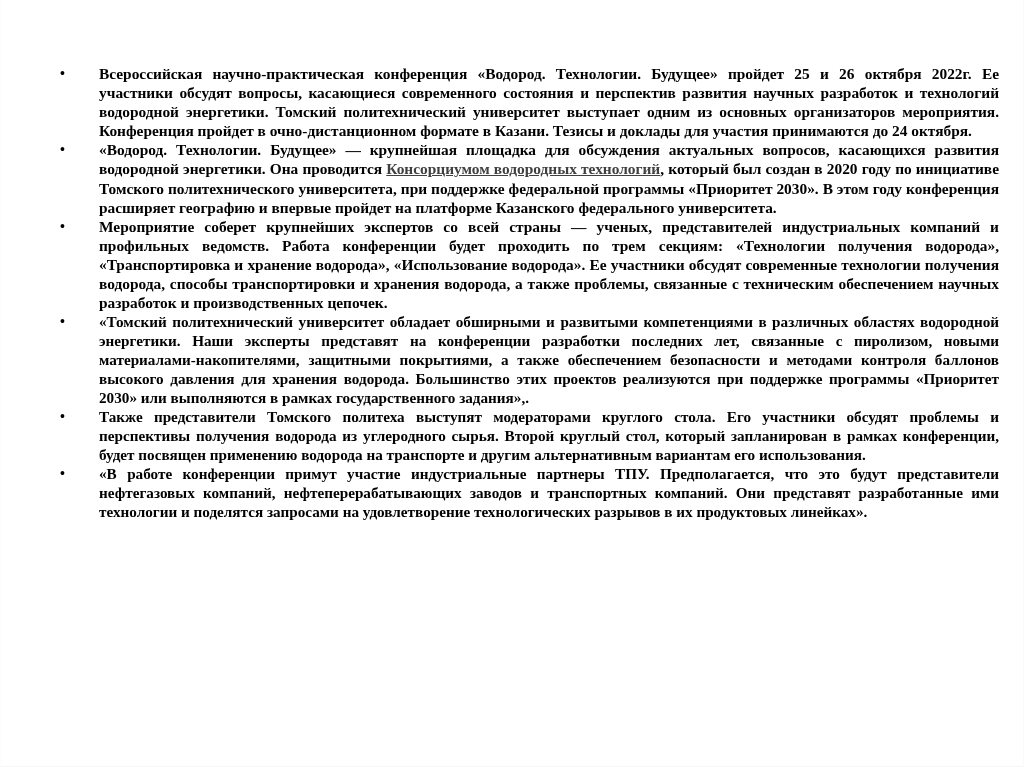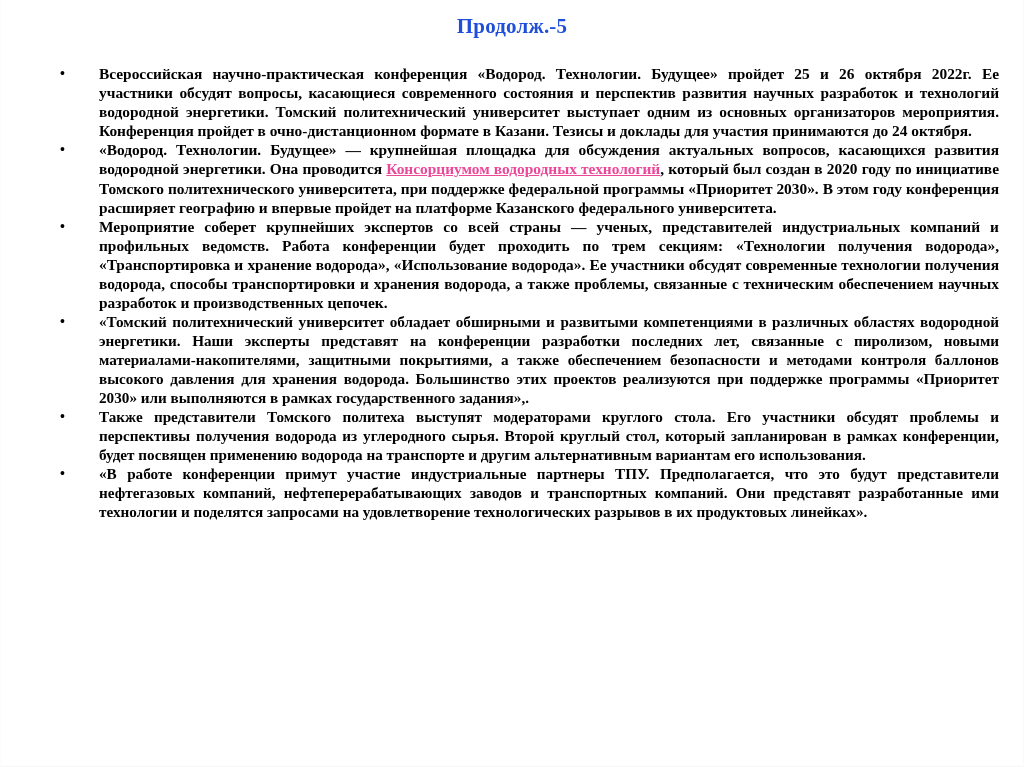--- a/index.html
+++ b/index.html
@@ -57,36 +57,35 @@
     left: 2px;
     top: 0px;
     font-size: 14px;
     line-height: 19.1px;
     color: #000000;
   }
   .bullet-text {
     display: block;
   }
   .link {
-    color: #ec4899;
+    color: #404040;
     text-decoration: underline;
     text-underline-offset: 1px;
   }
   
   .dense {
     font-size: 15.2px;
     line-height: 19.0px;
   }
 </style>
 </head>
 <body>
 
 <div id="slide">
 
-  <div id="slide-title">Продолж.-5</div>
 
   <ul id="body-list">
 
     <li class="bullet-item">
       <span class="bullet-marker">•</span>
       <span class="bullet-text">Всероссийская научно-практическая конференция «Водород. Технологии. Будущее» пройдет 25 и 26 октября 2022г. Ее участники обсудят вопросы, касающиеся современного состояния и перспектив развития научных разработок и технологий водородной энергетики. Томский политехнический университет выступает одним из основных организаторов мероприятия. Конференция пройдет в очно-дистанционном формате в Казани. Тезисы и доклады для участия принимаются до 24 октября.</span>
     </li>
 
     <li class="bullet-item">
       <span class="bullet-marker">•</span>

